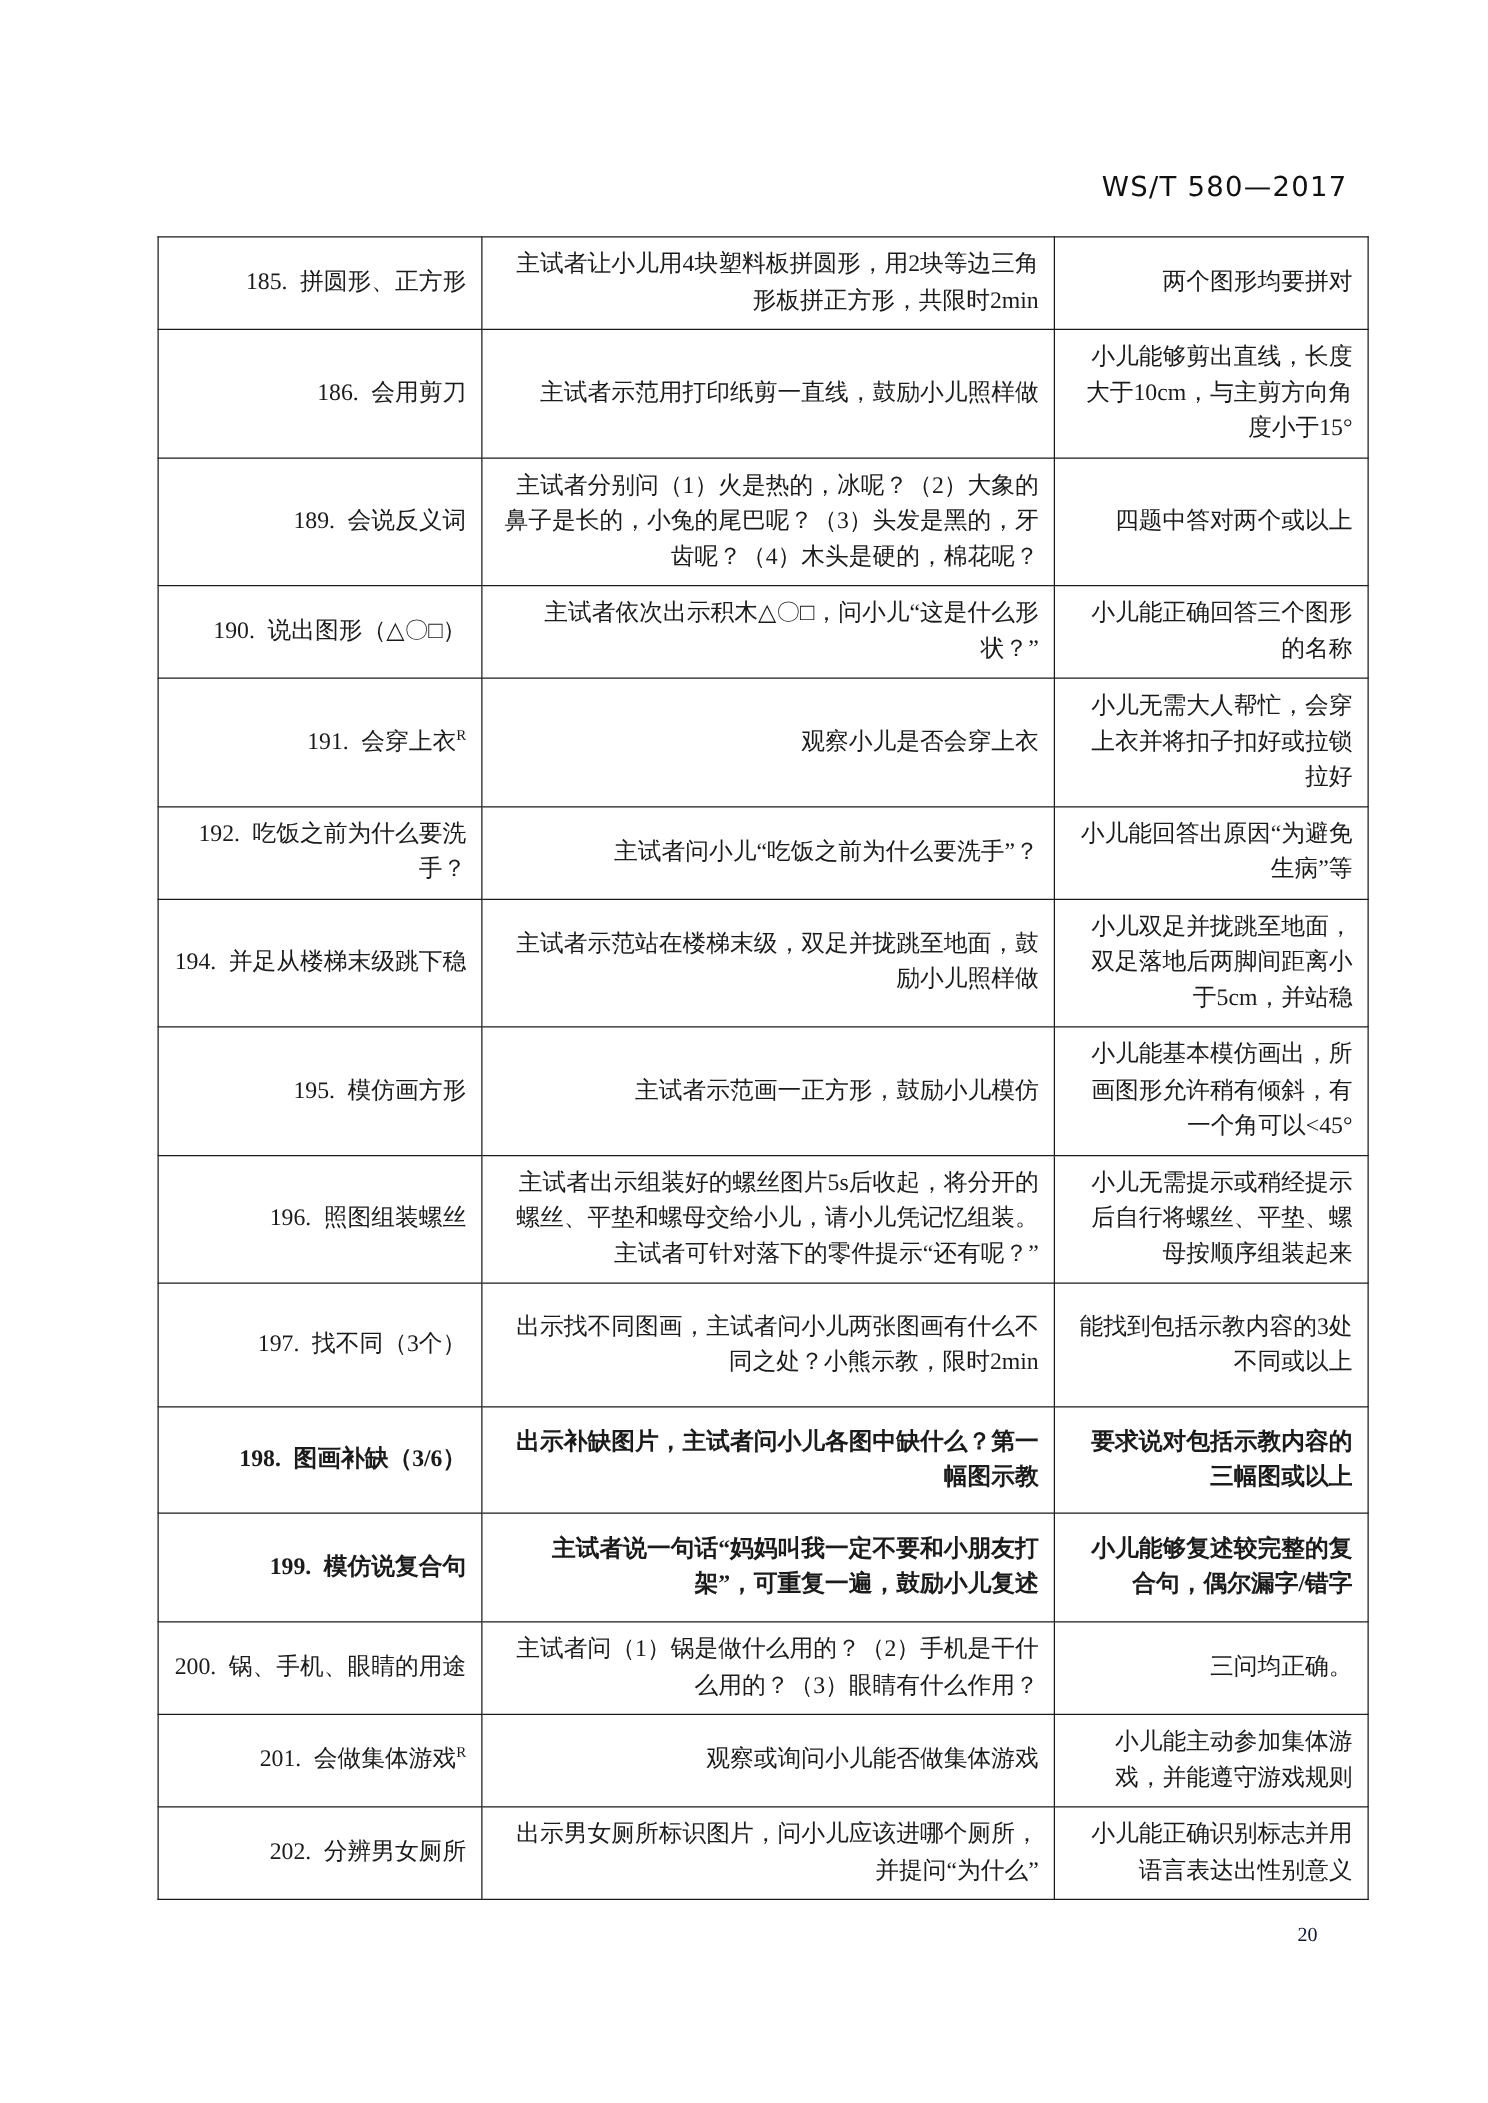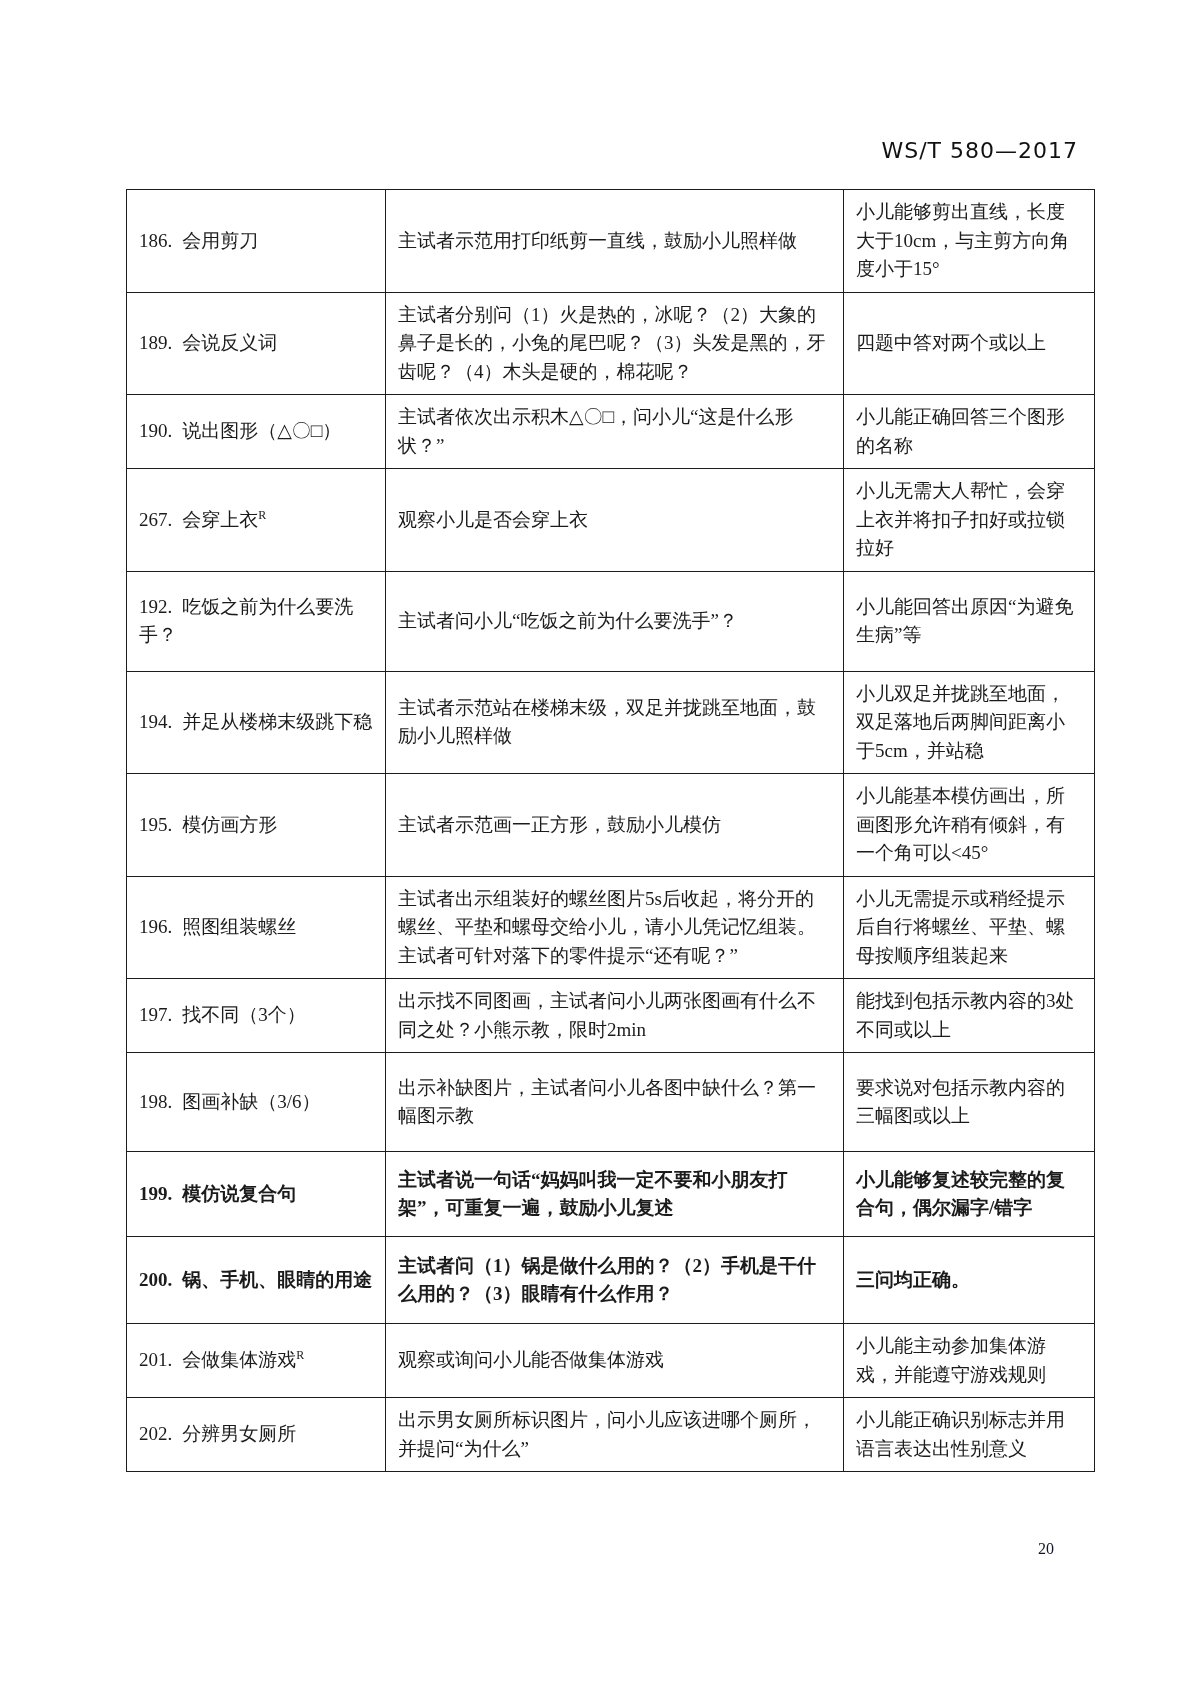--- a/index.html
+++ b/index.html
@@ -3,21 +3,21 @@
 <meta charset="utf-8">
 <style>
   * { margin: 0; padding: 0; box-sizing: border-box; }
   html, body { background: #ffffff; }
   body {
     width: 1190px; height: 1682px;
     position: relative;
     font-family: "Liberation Serif", "DejaVu Serif", serif;
     color: #1b1b1b;
   }
-  .page { position: absolute; left: 0; top: 0; width: 1190px; height: 1682px; background: #ffffff; }
+  .page { position: absolute; left: 0; top: 0; width: 1190px; height: 1682px; background: #ffffff; text-align: right; }
 
   .std-no {
     position: absolute;
     top: 138px;
     right: 112px;
     font-family: "DejaVu Sans", "Liberation Sans", sans-serif;
     font-size: 22px;
     letter-spacing: 1px;
     color: #111;
     white-space: nowrap;
@@ -77,36 +77,41 @@
 </head>
 <body>
 
 <div class="page">
 
   <div class="std-no">WS/T 580—2017</div>
 
   <table class="assessment">
     <tbody id="table-body">
         <tr>
+          <td class="c-item"><span class="num">185.</span><span>拼圆形、正方形</span></td>
+          <td class="c-method">主试者让小儿用4块塑料板拼圆形，用2块等边三角形板拼正方形，共限时2min</td>
+          <td class="c-criteria">两个图形均要拼对</td>
+        </tr>
+        <tr>
           <td class="c-item"><span class="num">186.</span><span>会用剪刀</span></td>
           <td class="c-method">主试者示范用打印纸剪一直线，鼓励小儿照样做</td>
           <td class="c-criteria">小儿能够剪出直线，长度大于10cm，与主剪方向角度小于15°</td>
         </tr>
         <tr>
           <td class="c-item"><span class="num">189.</span><span>会说反义词</span></td>
           <td class="c-method">主试者分别问（1）火是热的，冰呢？（2）大象的鼻子是长的，小兔的尾巴呢？（3）头发是黑的，牙齿呢？（4）木头是硬的，棉花呢？</td>
           <td class="c-criteria">四题中答对两个或以上</td>
         </tr>
         <tr>
           <td class="c-item"><span class="num">190.</span><span>说出图形（△〇□）</span></td>
           <td class="c-method">主试者依次出示积木△〇□，问小儿“这是什么形状？”</td>
           <td class="c-criteria">小儿能正确回答三个图形的名称</td>
         </tr>
         <tr>
-          <td class="c-item"><span class="num">267.</span><span>会穿上衣</span><sup class="ref">R</sup></td>
+          <td class="c-item"><span class="num">191.</span><span>会穿上衣</span><sup class="ref">R</sup></td>
           <td class="c-method">观察小儿是否会穿上衣</td>
           <td class="c-criteria">小儿无需大人帮忙，会穿上衣并将扣子扣好或拉锁拉好</td>
         </tr>
         <tr>
           <td class="c-item"><span class="num">192.</span><span>吃饭之前为什么要洗手？</span></td>
           <td class="c-method">主试者问小儿“吃饭之前为什么要洗手”？</td>
           <td class="c-criteria">小儿能回答出原因“为避免生病”等</td>
         </tr>
         <tr>
           <td class="c-item"><span class="num">194.</span><span>并足从楼梯末级跳下稳</span></td>

